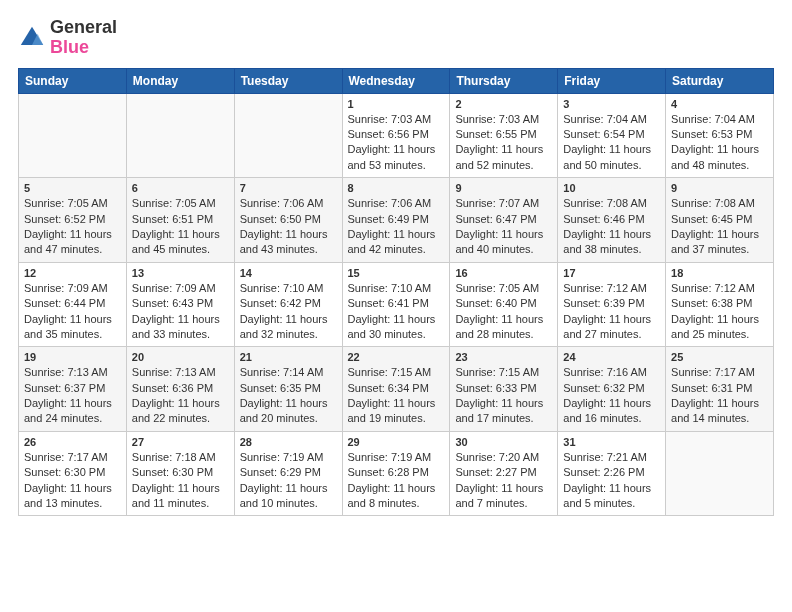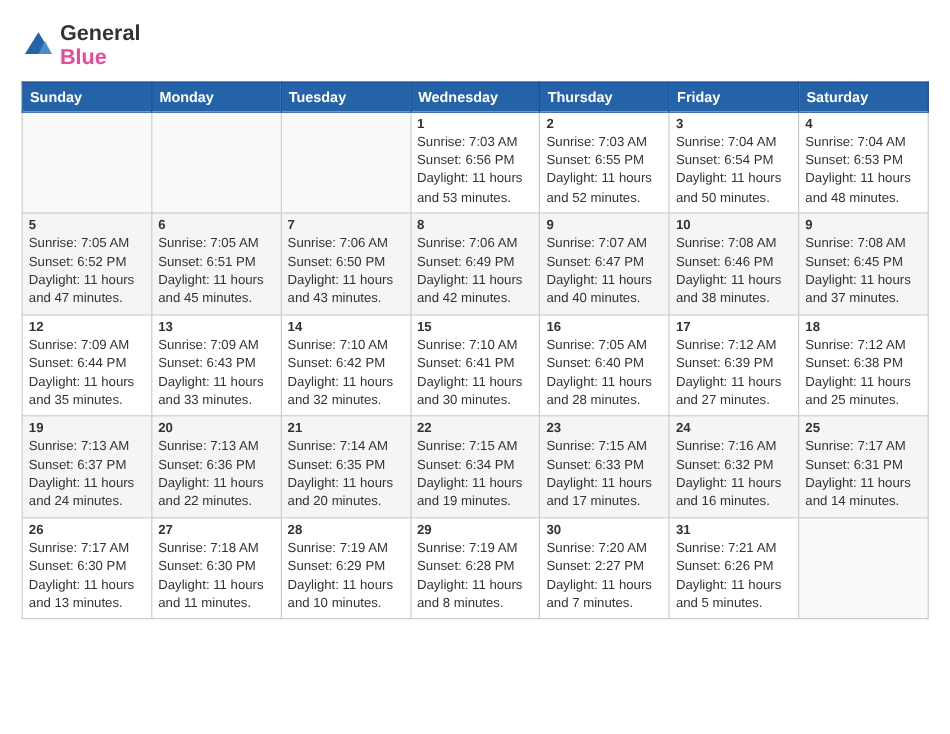--- a/index.html
+++ b/index.html
@@ -346,21 +346,21 @@
           <td>
             <span class="day-number">30</span>
             <div class="day-info">Sunrise: 7:20 AM
 Sunset: 2:27 PM
 Daylight: 11 hours
 and 7 minutes.</div>
           </td>
           <td>
             <span class="day-number">31</span>
             <div class="day-info">Sunrise: 7:21 AM
-Sunset: 6:26 PM
+Sunset: 2:26 PM
 Daylight: 11 hours
 and 5 minutes.</div>
           </td>
           <td class="empty"></td>
         </tr>
       </tbody>
   </table>
 </div>
 
 </body></html>

